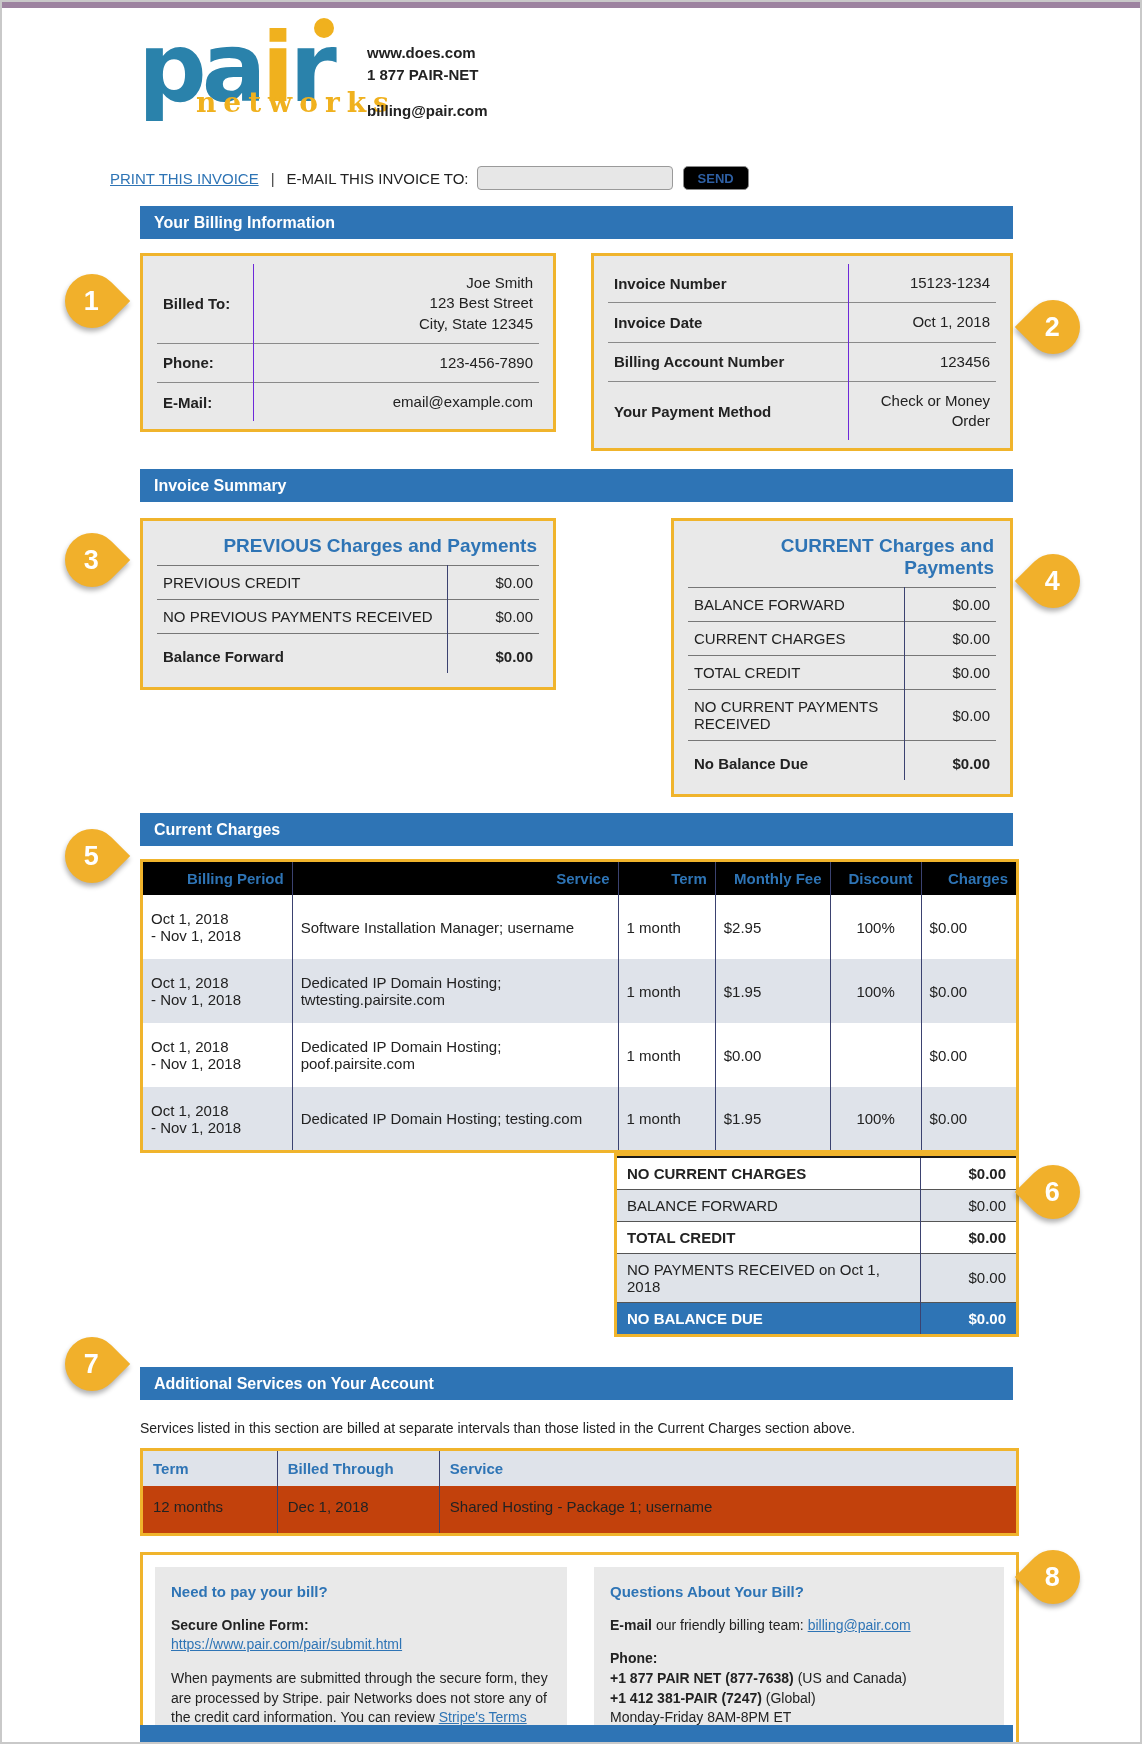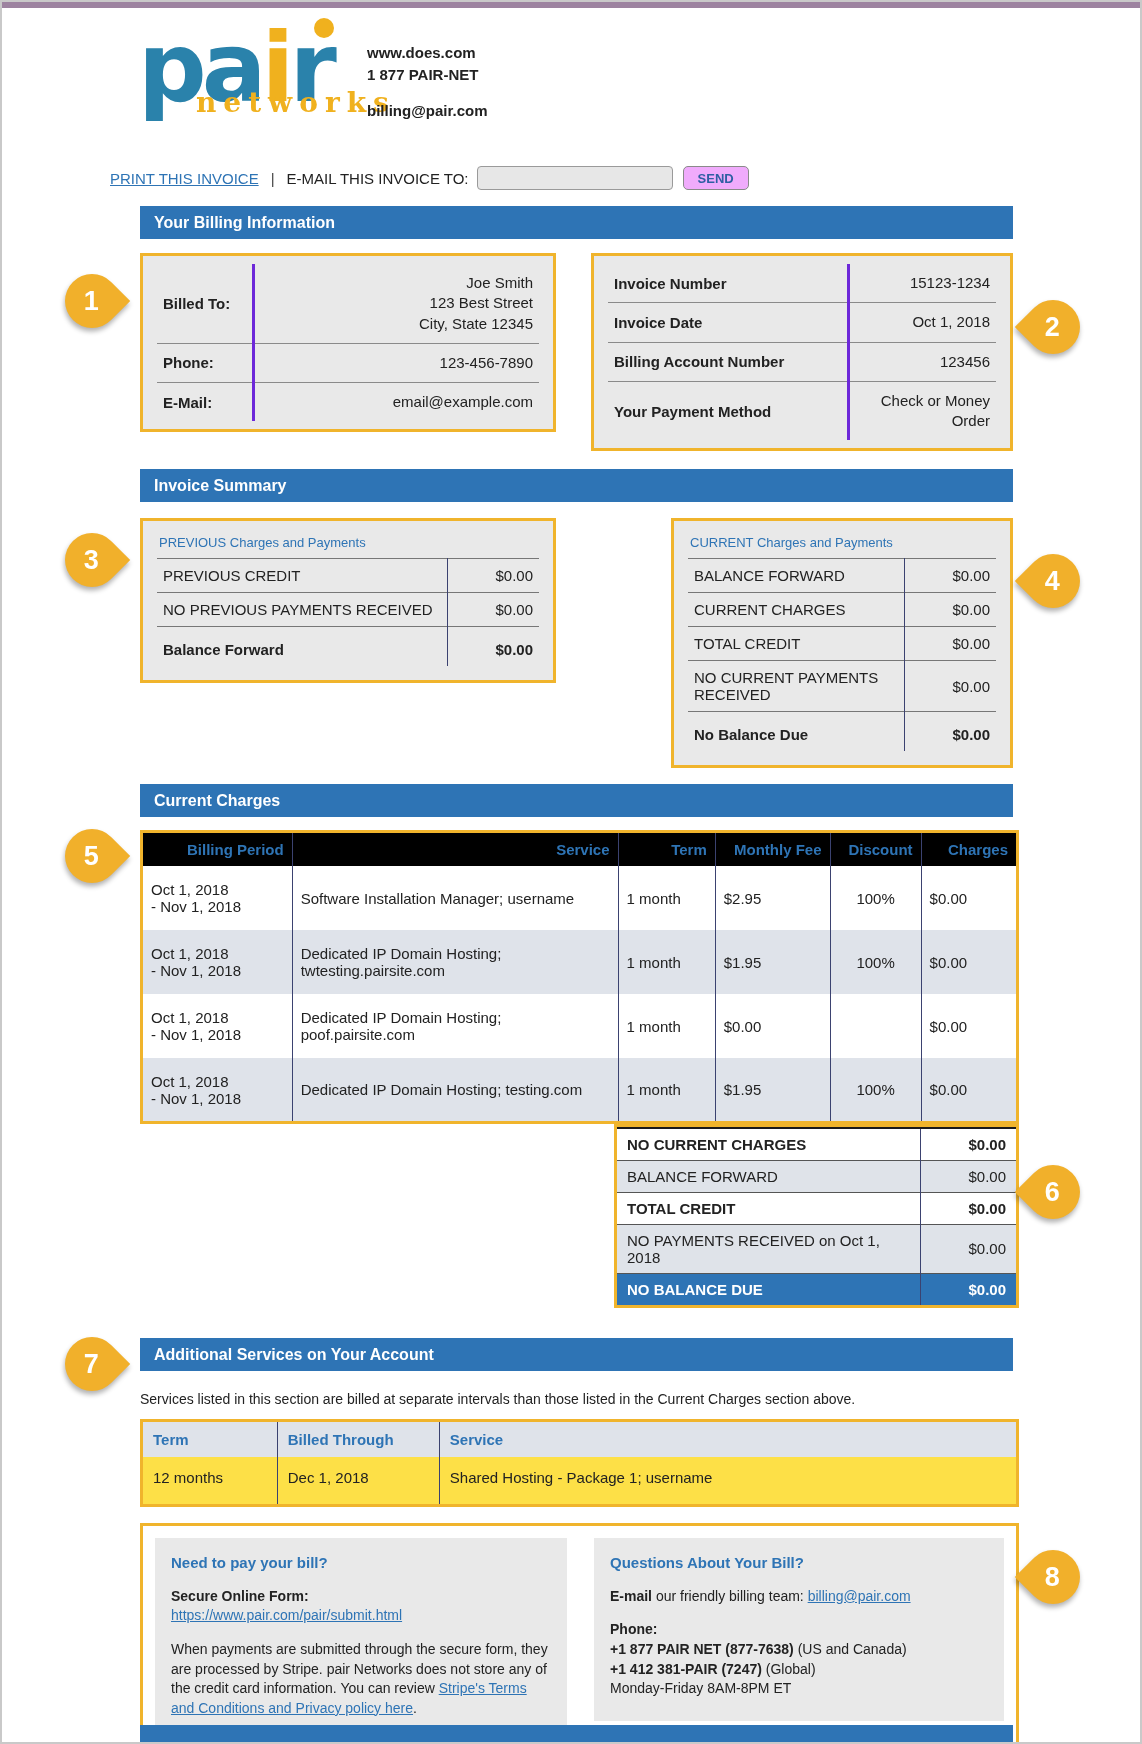--- a/index.html
+++ b/index.html
@@ -23,48 +23,48 @@
              color:#222; line-height:1.45; }
   .contact .gap { height:14px; }
 
   
   .print-row { margin:6px 0 0 108px; display:flex; align-items:center; font-size:15px; color:#222; }
   a.lnk { color:#2e74b5; text-decoration:underline; cursor:pointer; }
   .sep { margin:0 12px; color:#444; }
   .email-input { width:196px; height:24px; margin-left:8px; border:1px solid #9a9a9a;
                  border-radius:4px; background:#e7e7e7; padding:0 6px; font-size:13px; }
   .send-btn { margin-left:10px; height:24px; padding:0 14px; border:1px solid #8a8a8a;
-              border-radius:5px; background:#f0abfc; color:#2e5fa3; font-weight:bold;
+              border-radius:5px; background:#000000; color:#2e5fa3; font-weight:bold;
               font-size:13px; cursor:pointer; }
 
   
   .bar { margin-left:138px; width:873px; height:33px; background:#2e74b5; color:#fff;
          font-weight:bold; font-size:16px; line-height:33px; padding-left:14px; }
 
   
   .gold-border { border:3px solid #f0b42c; }
   .grey-bg { background:#e9e9e9; }
 
   .row-flex { margin-left:138px; width:873px; display:flex; justify-content:space-between;
               align-items:flex-start; }
 
   
   .box-billed { width:416px; padding:8px 14px; }
   .box-invoice { width:422px; padding:8px 14px; }
   .info-table { width:100%; border-collapse:collapse; font-size:15px; color:#222; }
   .info-table td { padding:9px 6px; vertical-align:middle; }
   .info-table tr + tr td { border-top:1px solid #8a8a8a; }
-  .info-table .lbl { font-weight:bold; width:96px; border-right:3px solid #6d28d9; }
+  .info-table .lbl { font-weight:bold; width:96px; border-right:1px solid #6d28d9; }
   .box-invoice .info-table .lbl { width:62%; }
   .info-table .val { text-align:right; line-height:1.35; }
 
   
   .box-prev { width:416px; padding:10px 14px 14px; }
   .box-curr { width:342px; padding:10px 14px 14px; }
-  .sum-title { color:#2e74b5; font-weight:normal; font-size:13px; padding:4px 2px 8px; }
+  .sum-title { color:#2e74b5; font-weight:bold; font-size:19px; padding:4px 2px 8px;text-align:right; }
   .sum-table { width:100%; border-collapse:collapse; font-size:15px; color:#222; }
   .sum-table td { padding:8px 6px; border-top:1px solid #777; }
   .sum-table .lbl { border-right:1px solid #3b4270; }
   .sum-table .val { width:92px; text-align:right; }
   .sum-table .total td { font-weight:bold; padding-top:14px; }
 
   
   .charges-wrap { margin-left:138px; width:879px; }
   .charges-table { width:100%; border-collapse:collapse; font-size:15px; color:#222;
                    border:3px solid #f0b42c; }
@@ -89,21 +89,21 @@
   .totals-table tr.alt td { background:#dfe3e9; }
   .totals-table tr.highlight td { background:#2e74b5; color:#fff; font-weight:bold; }
 
   
   .note { margin:20px 0 12px 138px; width:873px; font-size:14px; color:#222; }
   .asv-table { margin-left:138px; width:879px; border-collapse:collapse; font-size:15px;
                color:#222; border:3px solid #f0b42c; }
   .asv-table th { background:#dfe3ea; color:#2e74b5; text-align:left; padding:9px 10px; }
   .asv-table th, .asv-table td { border-right:1px solid #3b4270; }
   .asv-table th:last-child, .asv-table td:last-child { border-right:none; }
-  .asv-table td { padding:12px 10px 18px; vertical-align:top; background:#fde047; }
+  .asv-table td { padding:12px 10px 18px; vertical-align:top; background:#c2410c; }
 
   
   .more-box { margin-left:138px; width:879px; padding:12px; display:flex;
               justify-content:space-between; align-items:flex-start; }
   .pay-box { width:412px; padding:14px 16px 22px; font-size:14px; color:#222; line-height:1.4; }
   .q-box { width:410px; padding:14px 16px 22px; font-size:14px; color:#222; line-height:1.4; }
   .mi-title { color:#2e74b5; font-weight:bold; font-size:15px; margin-bottom:14px; }
   .mi-para { margin-bottom:14px; }
   .bold { font-weight:bold; }
 

